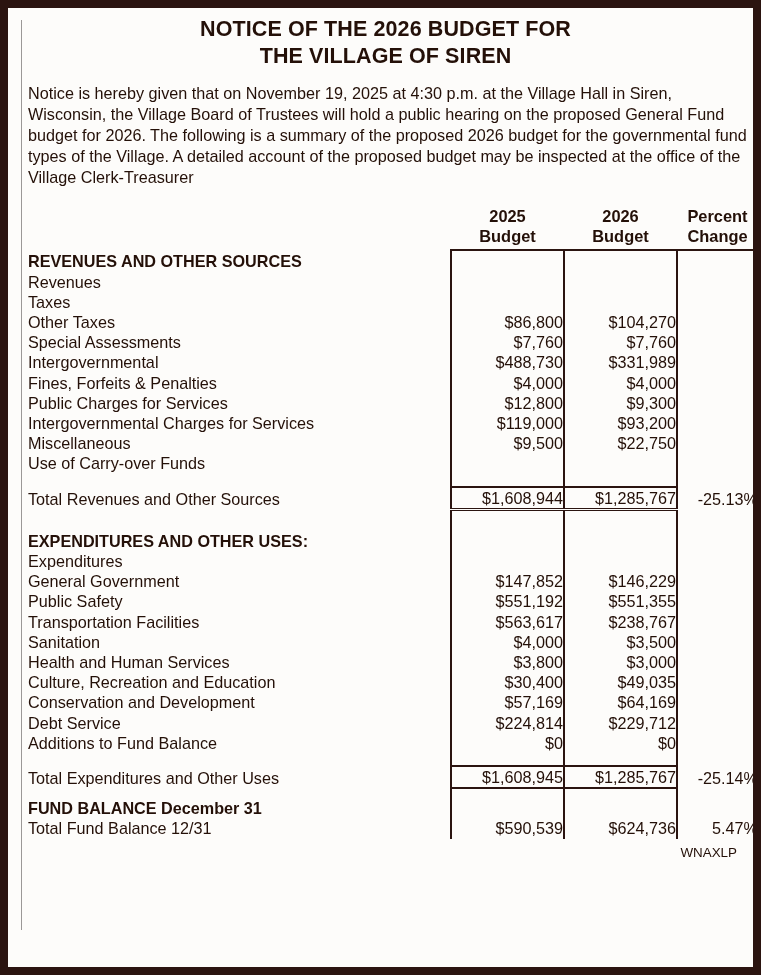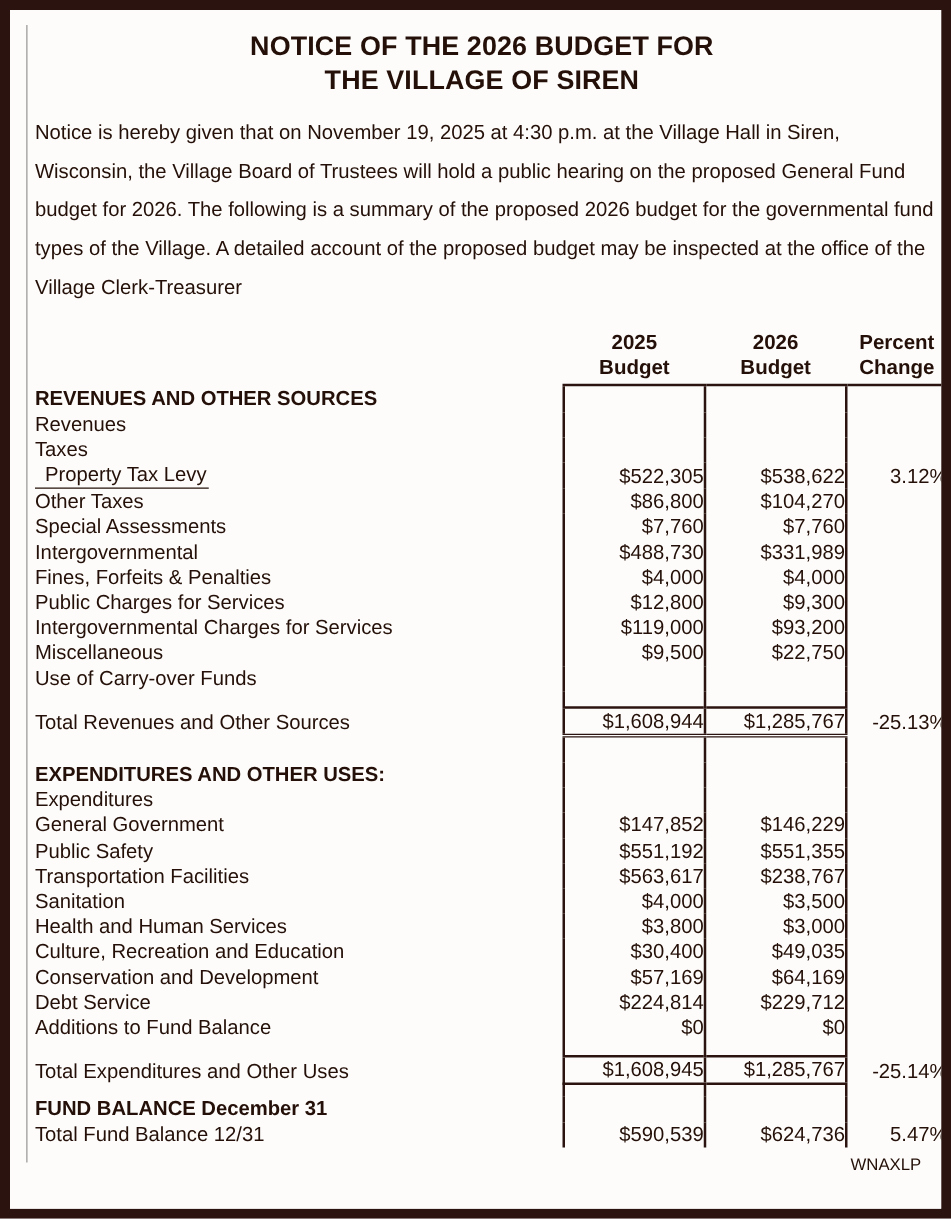--- a/index.html
+++ b/index.html
@@ -36,21 +36,21 @@
     left: 13px;
     top: 12px;
     width: 1px;
     height: 910px;
     background: #9b9897;
   }
 
   .content {
     position: absolute;
     left: 10px;
-    top: 8px;
+    top: 0;
     width: 735px;
   }
 
   
   .headline {
     text-align: center;
     font-weight: bold;
     font-size: 21.5px;
     line-height: 27px;
     color: #241008;
@@ -58,21 +58,21 @@
     padding-top: 8px;
   }
   .headline .line2 { display: block; }
 
   
   .notice {
     margin-top: 13px;
     padding-left: 10px;
     padding-right: 6px;
     font-size: 16.2px;
-    line-height: 31px;
+    line-height: 21px;
     color: #241008;
     text-align: left;
   }
 
   
   .summary-title {
     margin-top: 20px;
     text-align: center;
     font-size: 18.5px;
     color: #241008;
@@ -247,26 +247,20 @@
               <td class="pct"></td>
             </tr>
             <tr>
               <td class="label ind2">Taxes</td>
               <td class="num1"></td>
               <td class="num2"></td>
               <td class="pct"></td>
             </tr>
 
             <tr>
-              <td class="label ind3"><span class="underlined">Property Tax Levy</span></td>
-              <td class="num1">$522,305</td>
-              <td class="num2">$538,622</td>
-              <td class="pct">3.12%</td>
-            </tr>
-            <tr>
               <td class="label ind3">Other Taxes</td>
               <td class="num1">$86,800</td>
               <td class="num2">$104,270</td>
               <td class="pct"></td>
             </tr>
             <tr>
               <td class="label ind2">Special Assessments</td>
               <td class="num1">$7,760</td>
               <td class="num2">$7,760</td>
               <td class="pct"></td>

